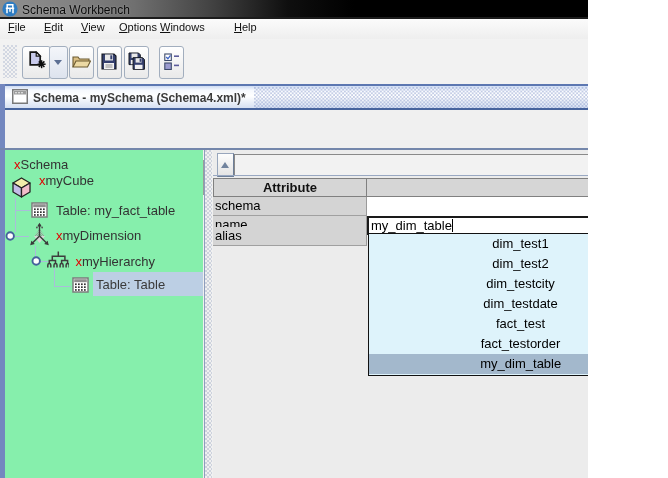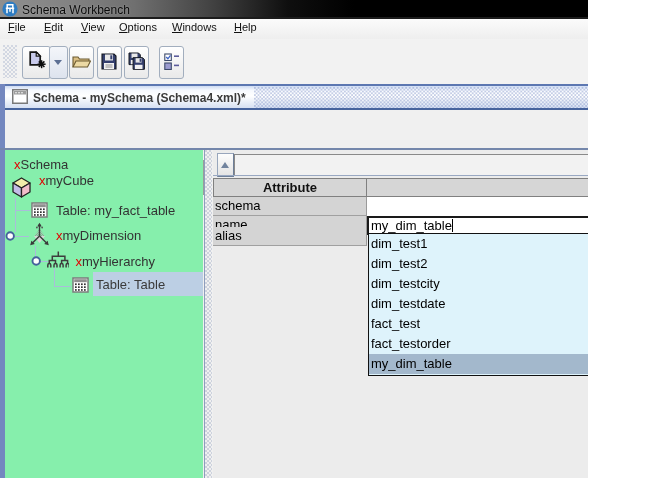--- a/index.html
+++ b/index.html
@@ -64,21 +64,21 @@
   .vcell{position:absolute;left:154px;width:301px;height:19px;background:#ffffff;box-sizing:border-box;}
 
   
   .editor{position:absolute;left:154px;top:38px;width:301px;height:19px;background:#fff;
       border:2px solid #1a1a1a;border-right:none;box-sizing:border-box;
       font-size:13px;line-height:15px;padding-left:2px;color:#000;}
   .cursor{display:inline-block;width:1px;height:13px;background:#000;vertical-align:-2px;}
 
   
   .dropdown{position:absolute;left:154.5px;top:55.4px;width:300.5px;height:143px;background:#def3fb;
-      border-left:1.5px solid #111;border-bottom:1.5px solid #111;border-top:1px solid #111;box-sizing:border-box;}
+      border-left:1.5px solid #111;border-bottom:1.5px solid #111;border-top:1px solid #111;box-sizing:border-box;text-align:center;}
   .dd{position:absolute;left:0;width:299px;height:20px;font-size:13px;line-height:20px;padding-left:2.5px;color:#000;}
   .dd.sel{background:#a3b8cc;width:100%;}
 
   
   .trow{position:absolute;font-size:13px;color:#333;white-space:nowrap;}
   .trow .x{color:#e10000;}
   svg{display:block;}
 </style>
 </head>
 <body>
@@ -91,21 +91,21 @@
     </svg>
     <div class="txt">Schema Workbench</div>
   </div>
   <div class="abs tbline"></div>
 
   <div class="abs menubar">
     <span style="left:8px"><u>F</u>ile</span>
     <span style="left:44px"><u>E</u>dit</span>
     <span style="left:81px"><u>V</u>iew</span>
     <span style="left:119px"><u>O</u>ptions</span>
-    <span style="left:172px"><u>W</u>indows</span>
+    <span style="left:160px"><u>W</u>indows</span>
     <span style="left:234px"><u>H</u>elp</span>
   </div>
 
   <div class="abs maintb">
     <div class="abs" style="left:3px;top:6px;width:14px;height:33px">
         <svg width="14" height="33">
           <defs>
             <pattern id="pa" width="4" height="4" patternUnits="userSpaceOnUse">
               <circle cx="1" cy="1" r="0.68" fill="#97a5c4"></circle>
               <circle cx="3" cy="3" r="0.68" fill="#97a5c4"></circle>

